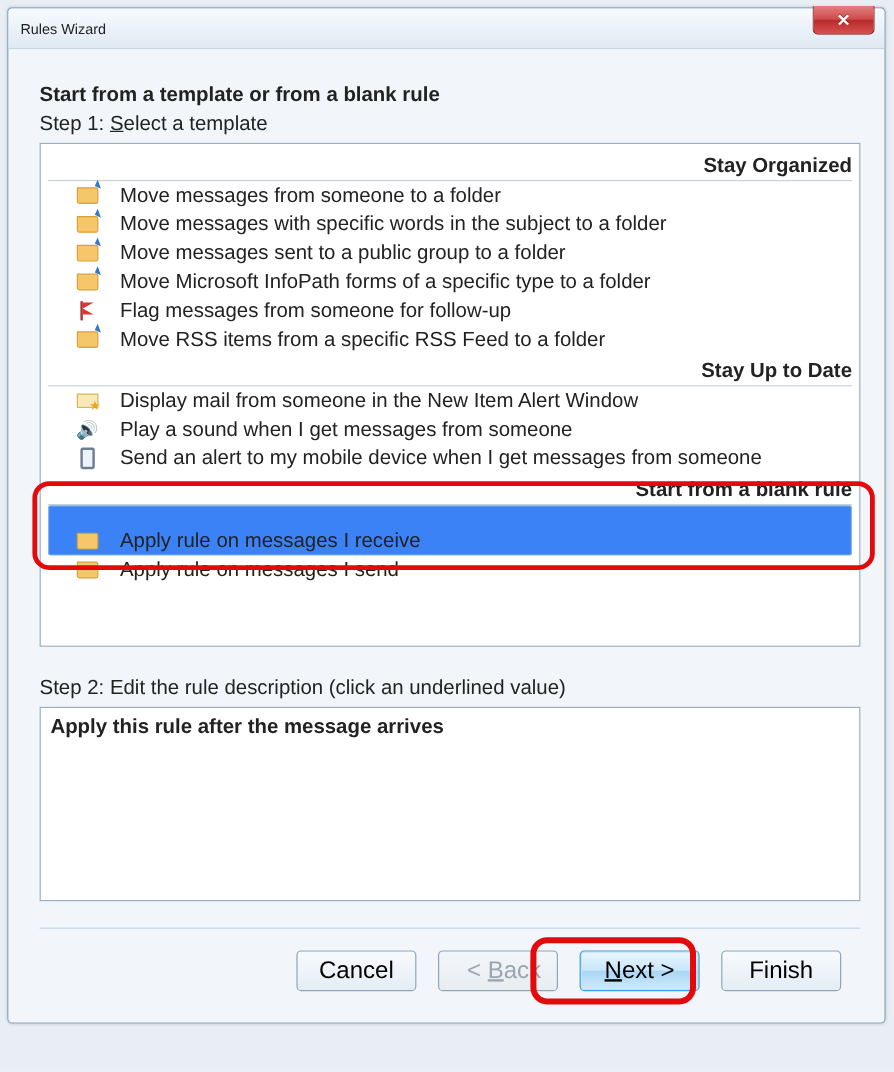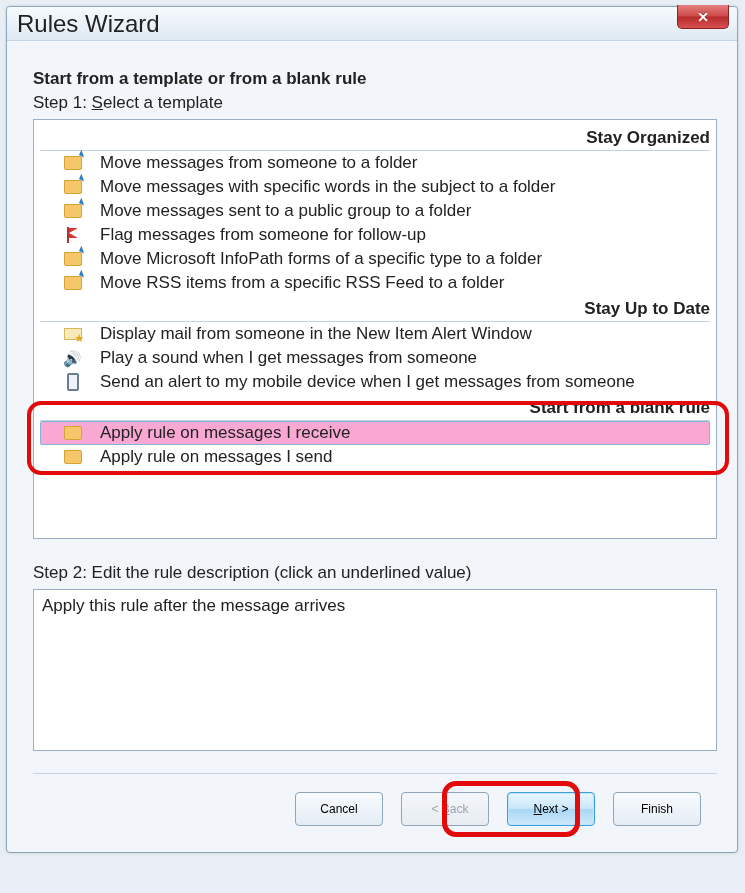--- a/index.html
+++ b/index.html
@@ -23,21 +23,21 @@
   }
   .titlebar {
     height: 34px;
     background: linear-gradient(#f7fbff, #dfe9f3);
     border-bottom: 1px solid #c6d5e3;
     border-radius: 4px 4px 0 0;
     display: flex; align-items: center;
     padding-left: 10px;
     position: relative;
   }
-  .titlebar-text { font-size: 24px; color: #222; }
+  .titlebar-text { font-size: 12px; color: #222; }
   .close-btn {
     position: absolute;
     top: -2px; right: 8px;
     width: 52px; height: 24px;
     background: linear-gradient(#e47f7f, #cf4a4a 48%, #b82b2b 52%, #d85050);
     border: 1px solid #8a2323;
     border-top: none;
     border-radius: 0 0 5px 5px;
     display: flex; align-items: center; justify-content: center;
     cursor: pointer;
@@ -69,24 +69,24 @@
     margin-top: 2px;
   }
   .rule-item {
     display: flex; align-items: center;
     padding: 2px 0 2px 24px;
     gap: 18px;
     white-space: nowrap;
     cursor: pointer;
   }
   .rule-item.selected {
-    background: #f9a8d4;
+    background: #3b82f6;
     border: 1px solid #7fb5df;
     border-radius: 2px;
-    padding: 1px 0 1px 23px;
+    padding: 19px 0 1px 23px;
   }
   .icon {
     width: 18px; height: 18px;
     display: inline-flex; align-items: center; justify-content: center;
     flex-shrink: 0;
   }
   
   .ic-folder {
     position: relative; width: 18px; height: 14px;
     background: #f6c76a;
@@ -126,35 +126,36 @@
     pointer-events: none;
   }
   .hl1 { left: 20px; top: 394px; width: 702px; height: 74px; }
 
   .step2-label { margin: 24px 0 6px 0; }
   .descbox {
     border: 1px solid #9aafc3;
     background: #fff;
     height: 162px;
     padding: 6px 8px;
+    font-weight: bold;
   }
 
   .button-row {
     border-top: 1px solid #c6d5e3;
     margin-top: 22px;
     padding: 18px 16px 8px 0;
     display: flex; justify-content: flex-end; gap: 18px;
     position: relative;
   }
   button.wiz {
-    width: 88px; height: 34px;
+    width: 100px; height: 34px;
     background: linear-gradient(#f8fbfe, #e4ecf4);
     border: 1px solid #8ea5ba;
     border-radius: 4px;
-    font-size: 12px;
+    font-size: 20px;
     cursor: pointer;
   }
   button.wiz:disabled {
     color: #9aa5b0;
     background: linear-gradient(#f3f6f9, #e8edf2);
     cursor: default;
     padding-left: 16px;
   }
   button.wiz .u { text-decoration: underline; }
   button.next {
@@ -203,29 +204,29 @@
         <span class="rule-text">Move messages with specific words in the subject to a folder</span>
       </div>
       <div class="rule-item">
         <span class="icon">
             <span class="ic-folder"></span>
           </span>
         <span class="rule-text">Move messages sent to a public group to a folder</span>
       </div>
       <div class="rule-item">
         <span class="icon">
+            <span class="ic-folder"></span>
+          </span>
+        <span class="rule-text">Move Microsoft InfoPath forms of a specific type to a folder</span>
+      </div>
+      <div class="rule-item">
+        <span class="icon">
             <span class="ic-flag"></span>
           </span>
         <span class="rule-text">Flag messages from someone for follow-up</span>
-      </div>
-      <div class="rule-item">
-        <span class="icon">
-            <span class="ic-folder"></span>
-          </span>
-        <span class="rule-text">Move Microsoft InfoPath forms of a specific type to a folder</span>
       </div>
       <div class="rule-item">
         <span class="icon">
             <span class="ic-folder"></span>
           </span>
         <span class="rule-text">Move RSS items from a specific RSS Feed to a folder</span>
       </div>
 
       <div class="section-header">Stay Up to Date</div>
       <div class="rule-item">

